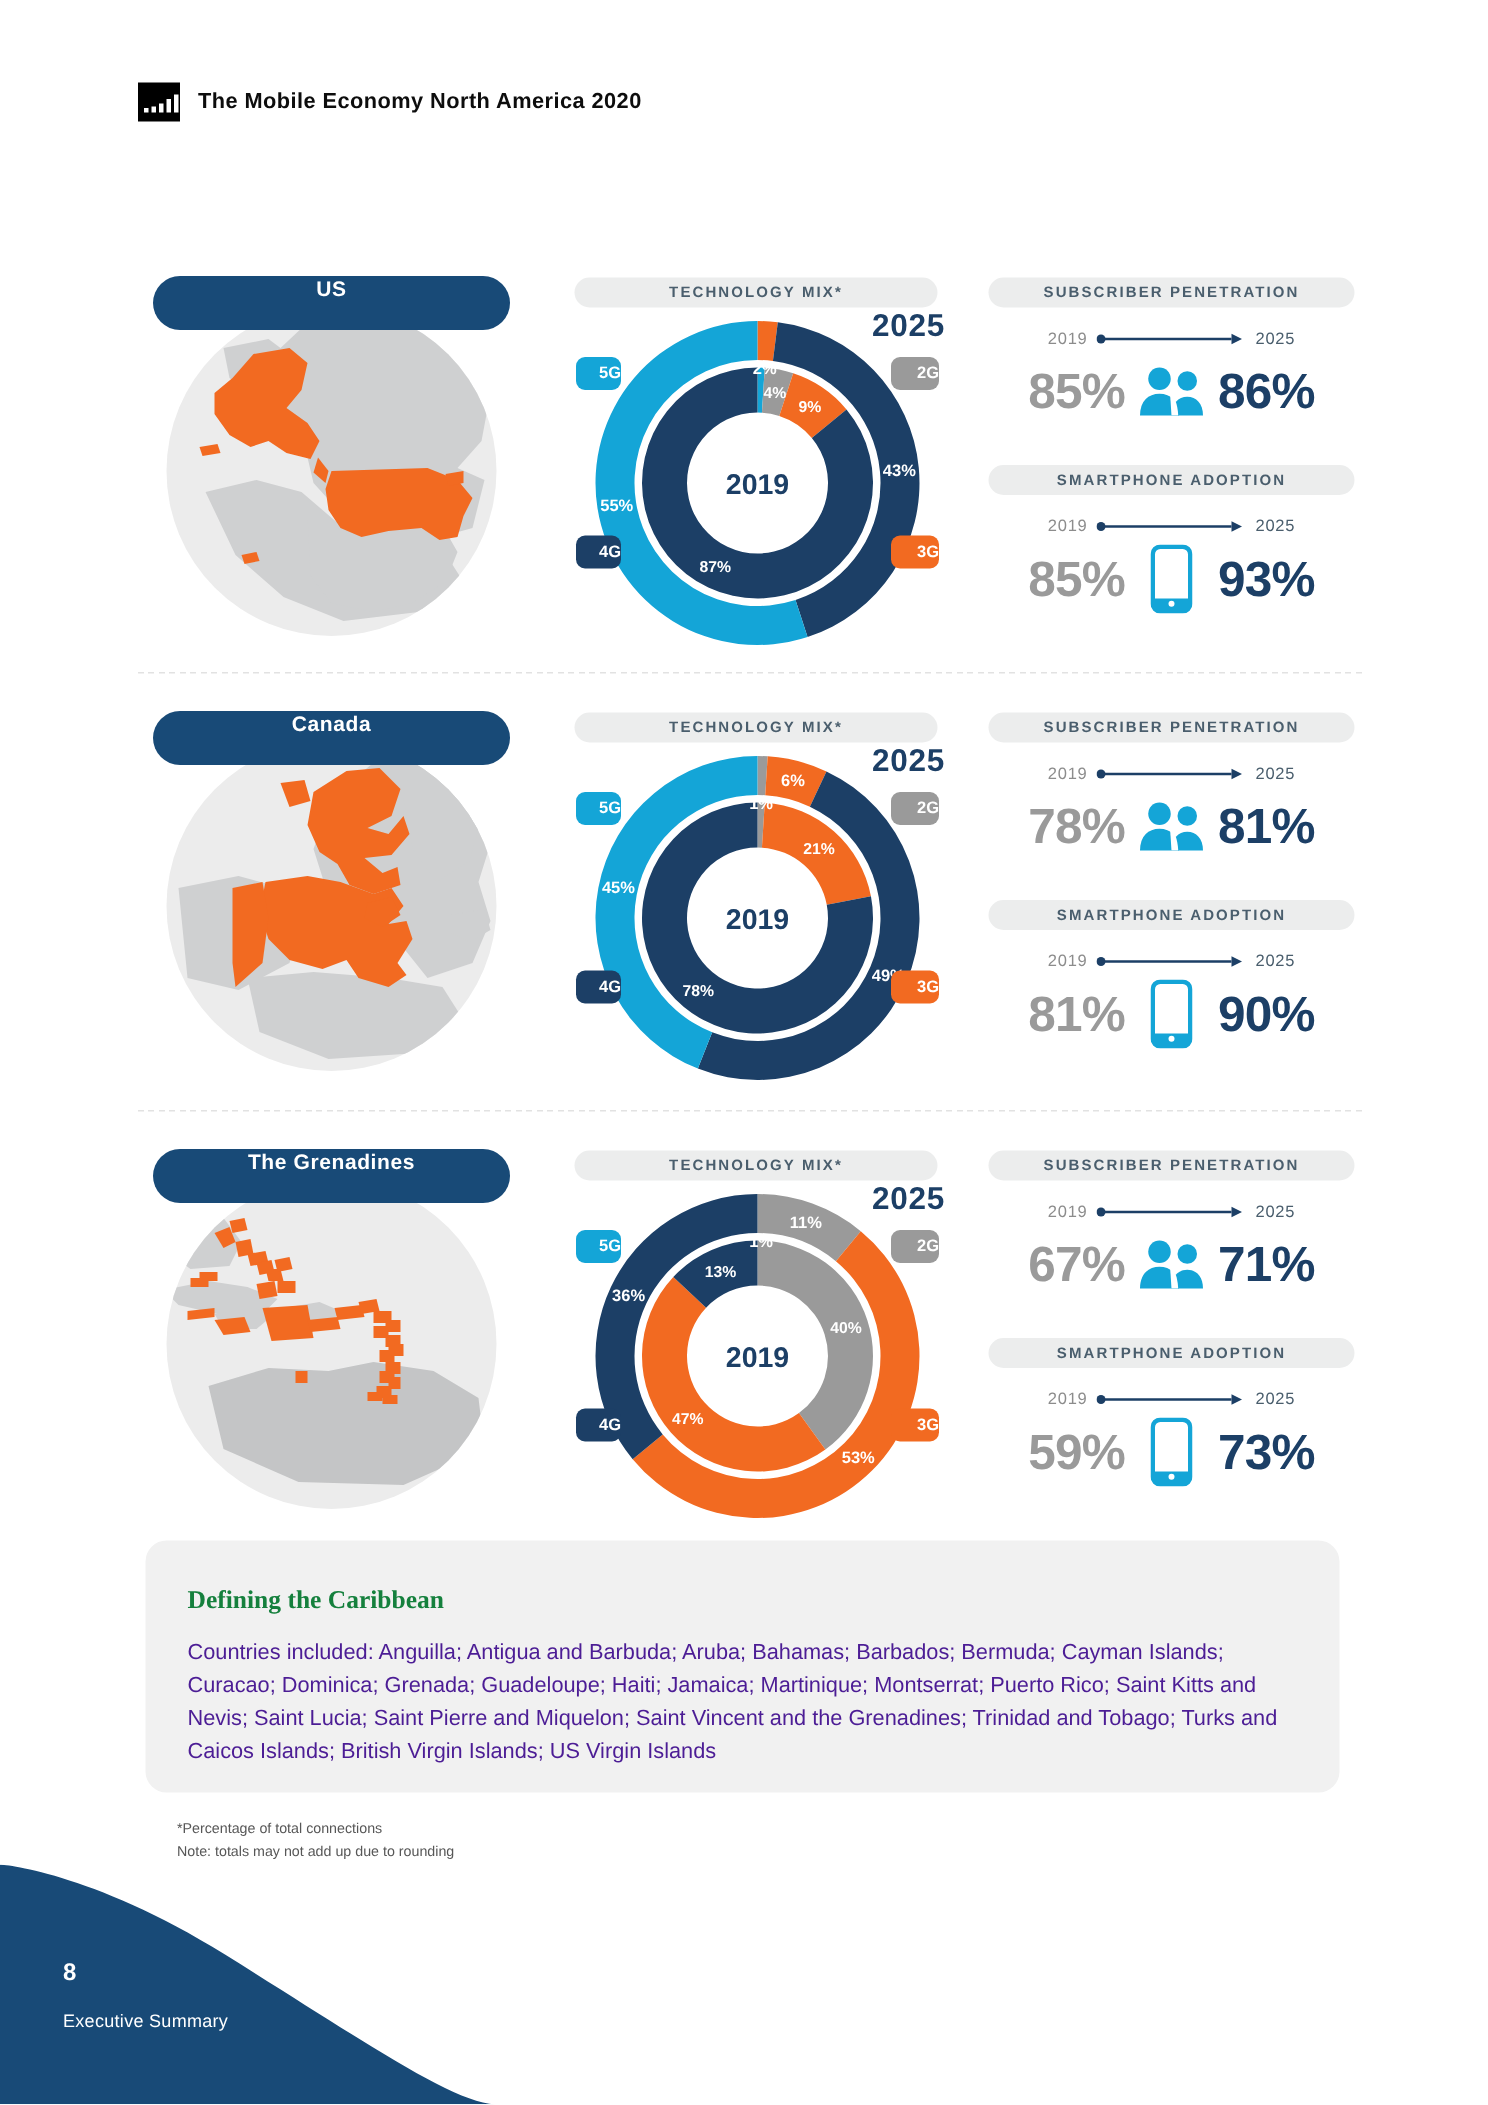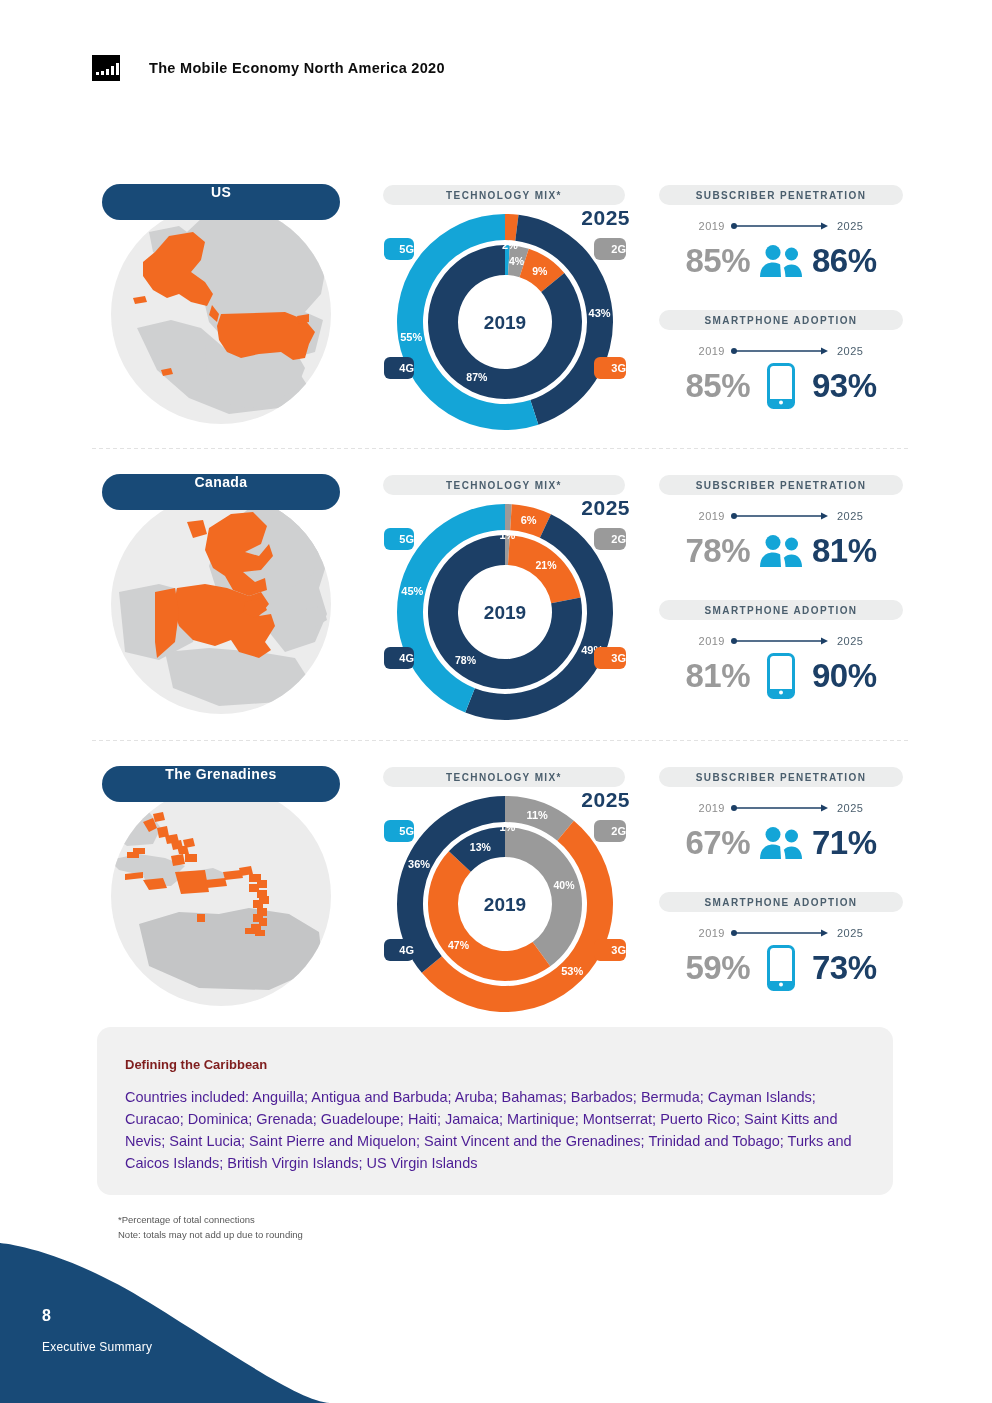--- a/index.html
+++ b/index.html
@@ -5,21 +5,21 @@
   * { box-sizing: border-box; margin: 0; padding: 0; }
   html, body {
     width: 992px; height: 1403px;
     background: #ffffff;
     font-family: "Liberation Sans", sans-serif;
     overflow: hidden;
   }
   .page { position: relative; width: 992px; height: 1403px; overflow: hidden; background:#fff; }
 
   
-  .header { position: absolute; left: 92px; top: 55px; display: flex; align-items: center; gap: 29px; }
+  .header { position: absolute; left: 92px; top: 55px; display: flex; align-items: center; gap: 12px; }
   .header-logo { width: 28px; height: 26px; background: #000; position: relative; overflow:hidden; }
   .header-logo .bars { position:absolute; left:4px; bottom:6px; display:flex; align-items:flex-end; gap:2px; }
   .header-logo .bars i { display:block; width:3px; background:#fff; }
   .header-logo .bars i:nth-child(1){height:3px}
   .header-logo .bars i:nth-child(2){height:4px}
   .header-logo .bars i:nth-child(3){height:6px}
   .header-logo .bars i:nth-child(4){height:9px}
   .header-logo .bars i:nth-child(5){height:12px}
   .header-title { font-size: 14.5px; font-weight: bold; color: #0d0d0d; letter-spacing: 0.3px; }
 
@@ -70,21 +70,21 @@
   .arrow-line svg { display:block; }
   .values-row { display:flex; align-items:center; justify-content:center; gap:8px; margin-top:2px; height:48px;}
   .val-old { font-size:33px; font-weight:bold; color:#9a9a9a; letter-spacing:-.5px; }
   .val-new { font-size:33px; font-weight:bold; color:#1c3f66; letter-spacing:-.5px; }
   .stat-icon { width:46px; height:44px; display:flex; align-items:center; justify-content:center; }
   .stat-icon svg { display:block; }
 
   
   .def-box { position:absolute; left:97px; top:1027px; width:796px; height:168px;
              background:#f1f1f1; border-radius:14px; padding:30px 28px 0 28px; }
-  .def-title { font-size:13px; font-weight:bold; color:#7f1d1d; margin-bottom:14px; }
+  .def-title { font-size:17px; font-weight:bold; color:#15803d; margin-bottom:14px;font-family:Liberation Serif, serif; }
   .def-body { font-size:14.5px; line-height:1.52; color:#4c1d95; }
 
   
   .footnotes { position:absolute; left:118px; top:1213px; color:#575757; font-size:9.5px; line-height:1.55; }
 
   
   .swoosh { position:absolute; left:0; bottom:0; width:330px; height:160px; overflow:hidden; }
   .swoosh svg { display:block; }
   .page-num { position:absolute; left:42px; bottom:78px; color:#fff; font-size:16px; font-weight:bold; }
   .page-sec { position:absolute; left:42px; bottom:49px; color:#fff; font-size:12px; letter-spacing:.2px;}

